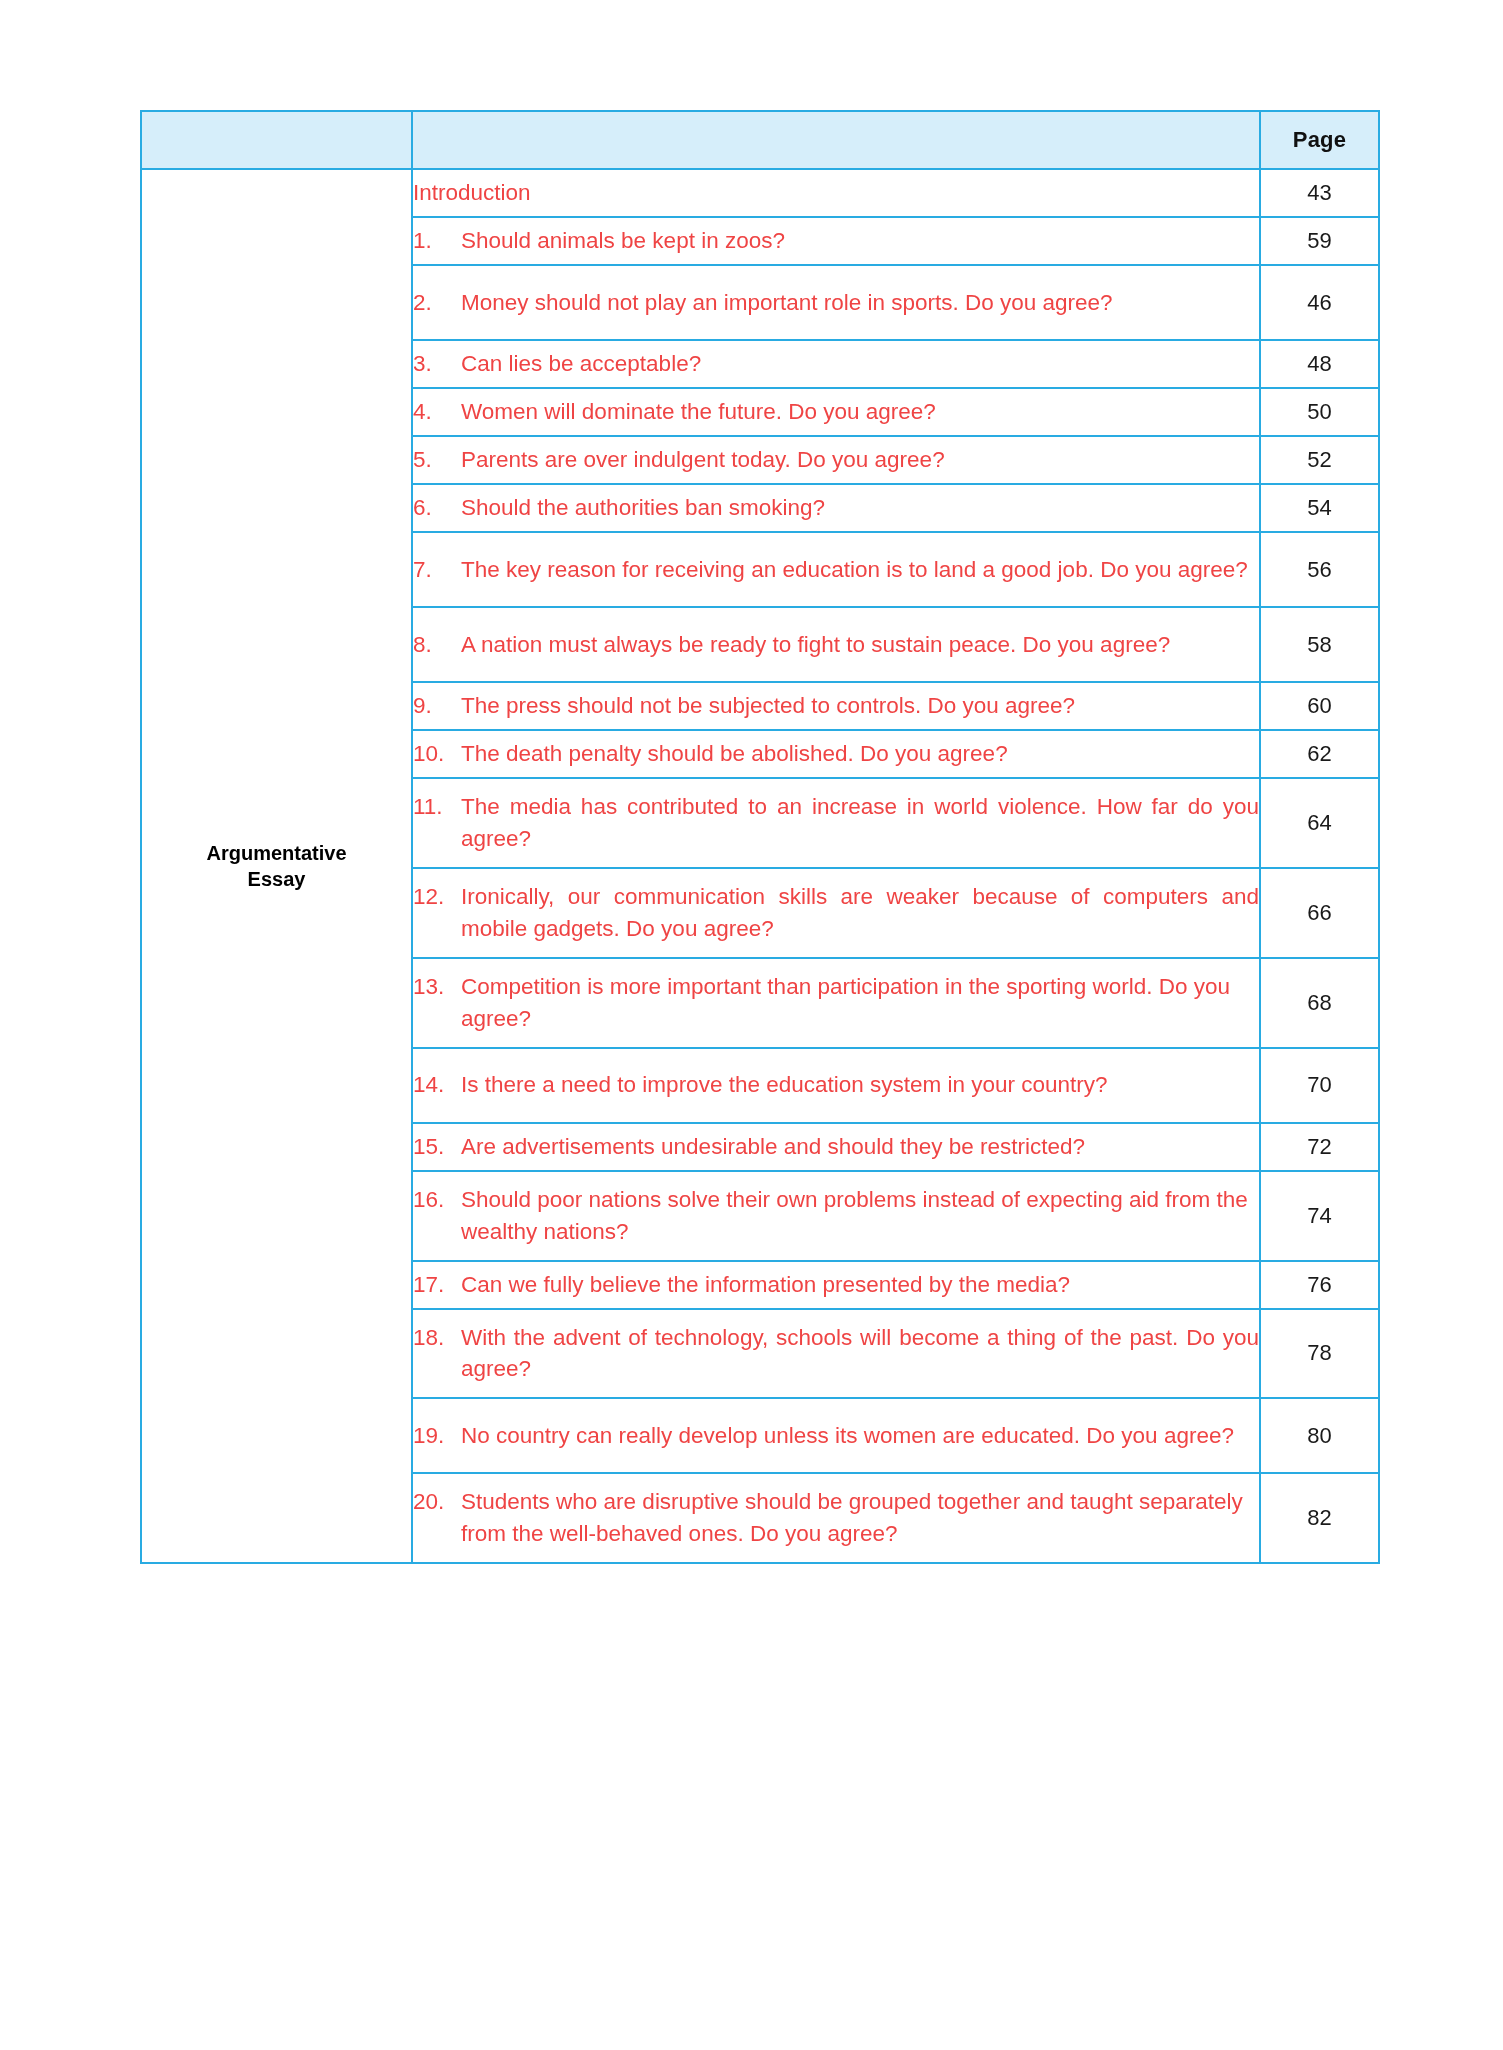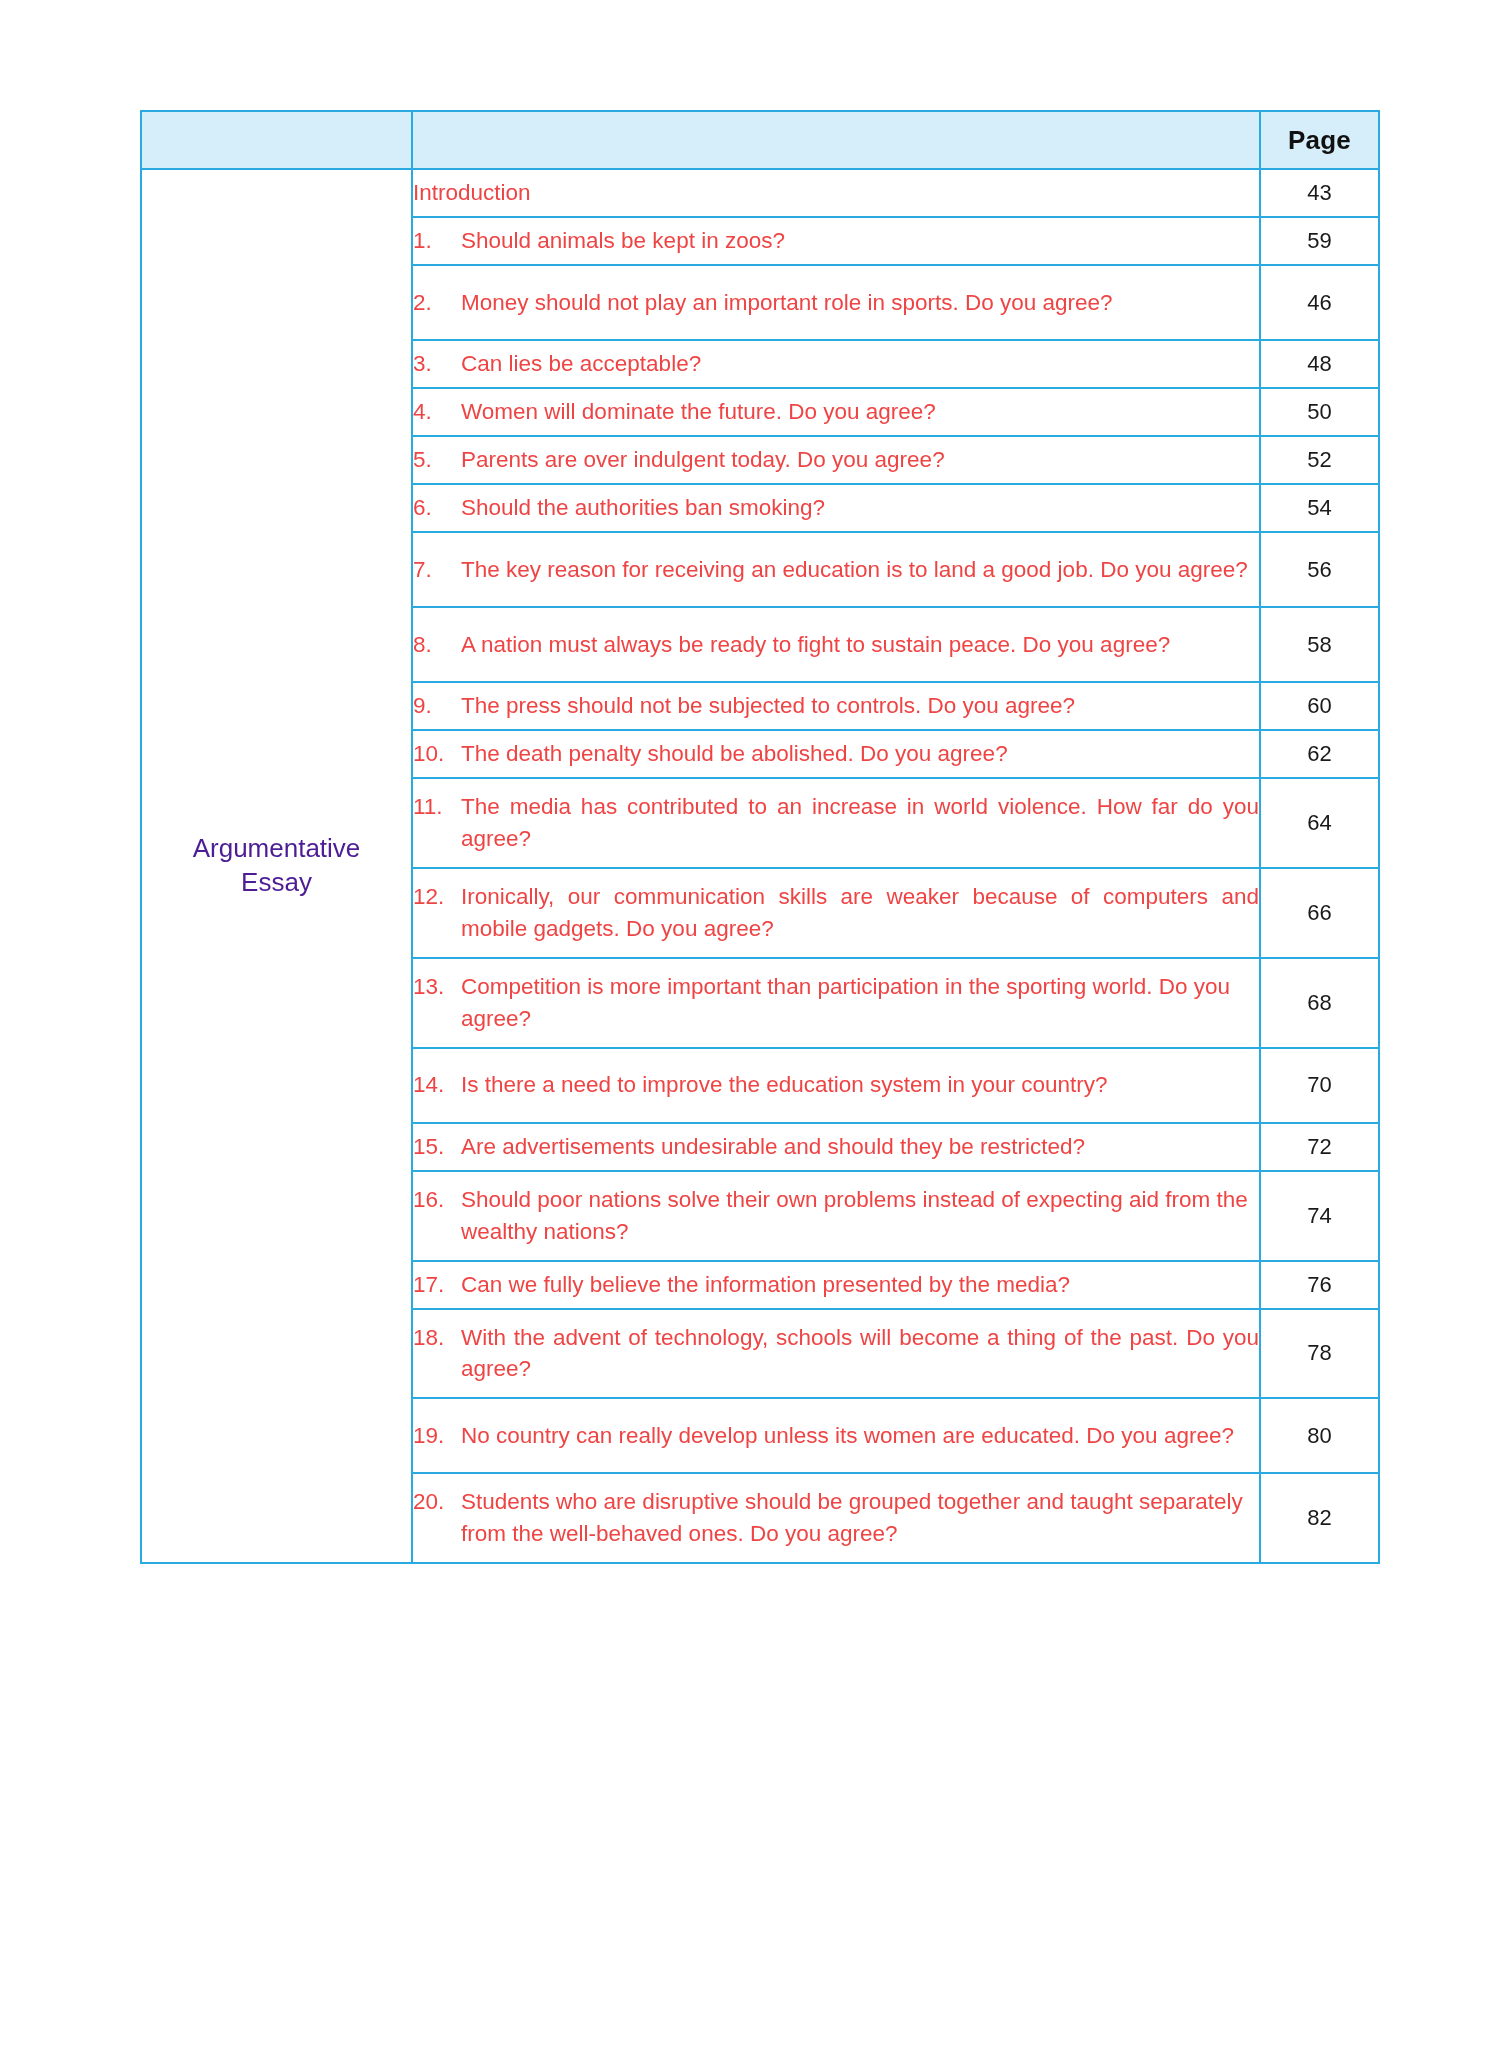--- a/index.html
+++ b/index.html
@@ -49,33 +49,33 @@
   col.c-page { width: 119px; }
 
   
   .hdr-cell {
     background: #D6EEFA;
     height: 56px;
   }
   .hdr-page {
     background: #D6EEFA;
     text-align: center;
-    font-size: 26px;
+    font-size: 22px;
     font-weight: bold;
     color: #111;
     letter-spacing: 0.2px;
   }
 
   
   .cat-cell {
     text-align: center;
-    font-size: 26px;
-    font-weight: normal;
+    font-size: 20px;
+    font-weight: bold;
     line-height: 1.3;
-    color: #4c1d95;
+    color: #000000;
     vertical-align: top;
     padding-top: 52px;
   }
   .cat-cell .cat-inner {
     display: block;
     padding: 0 10px;
   }
 
   
   .item-cell {

